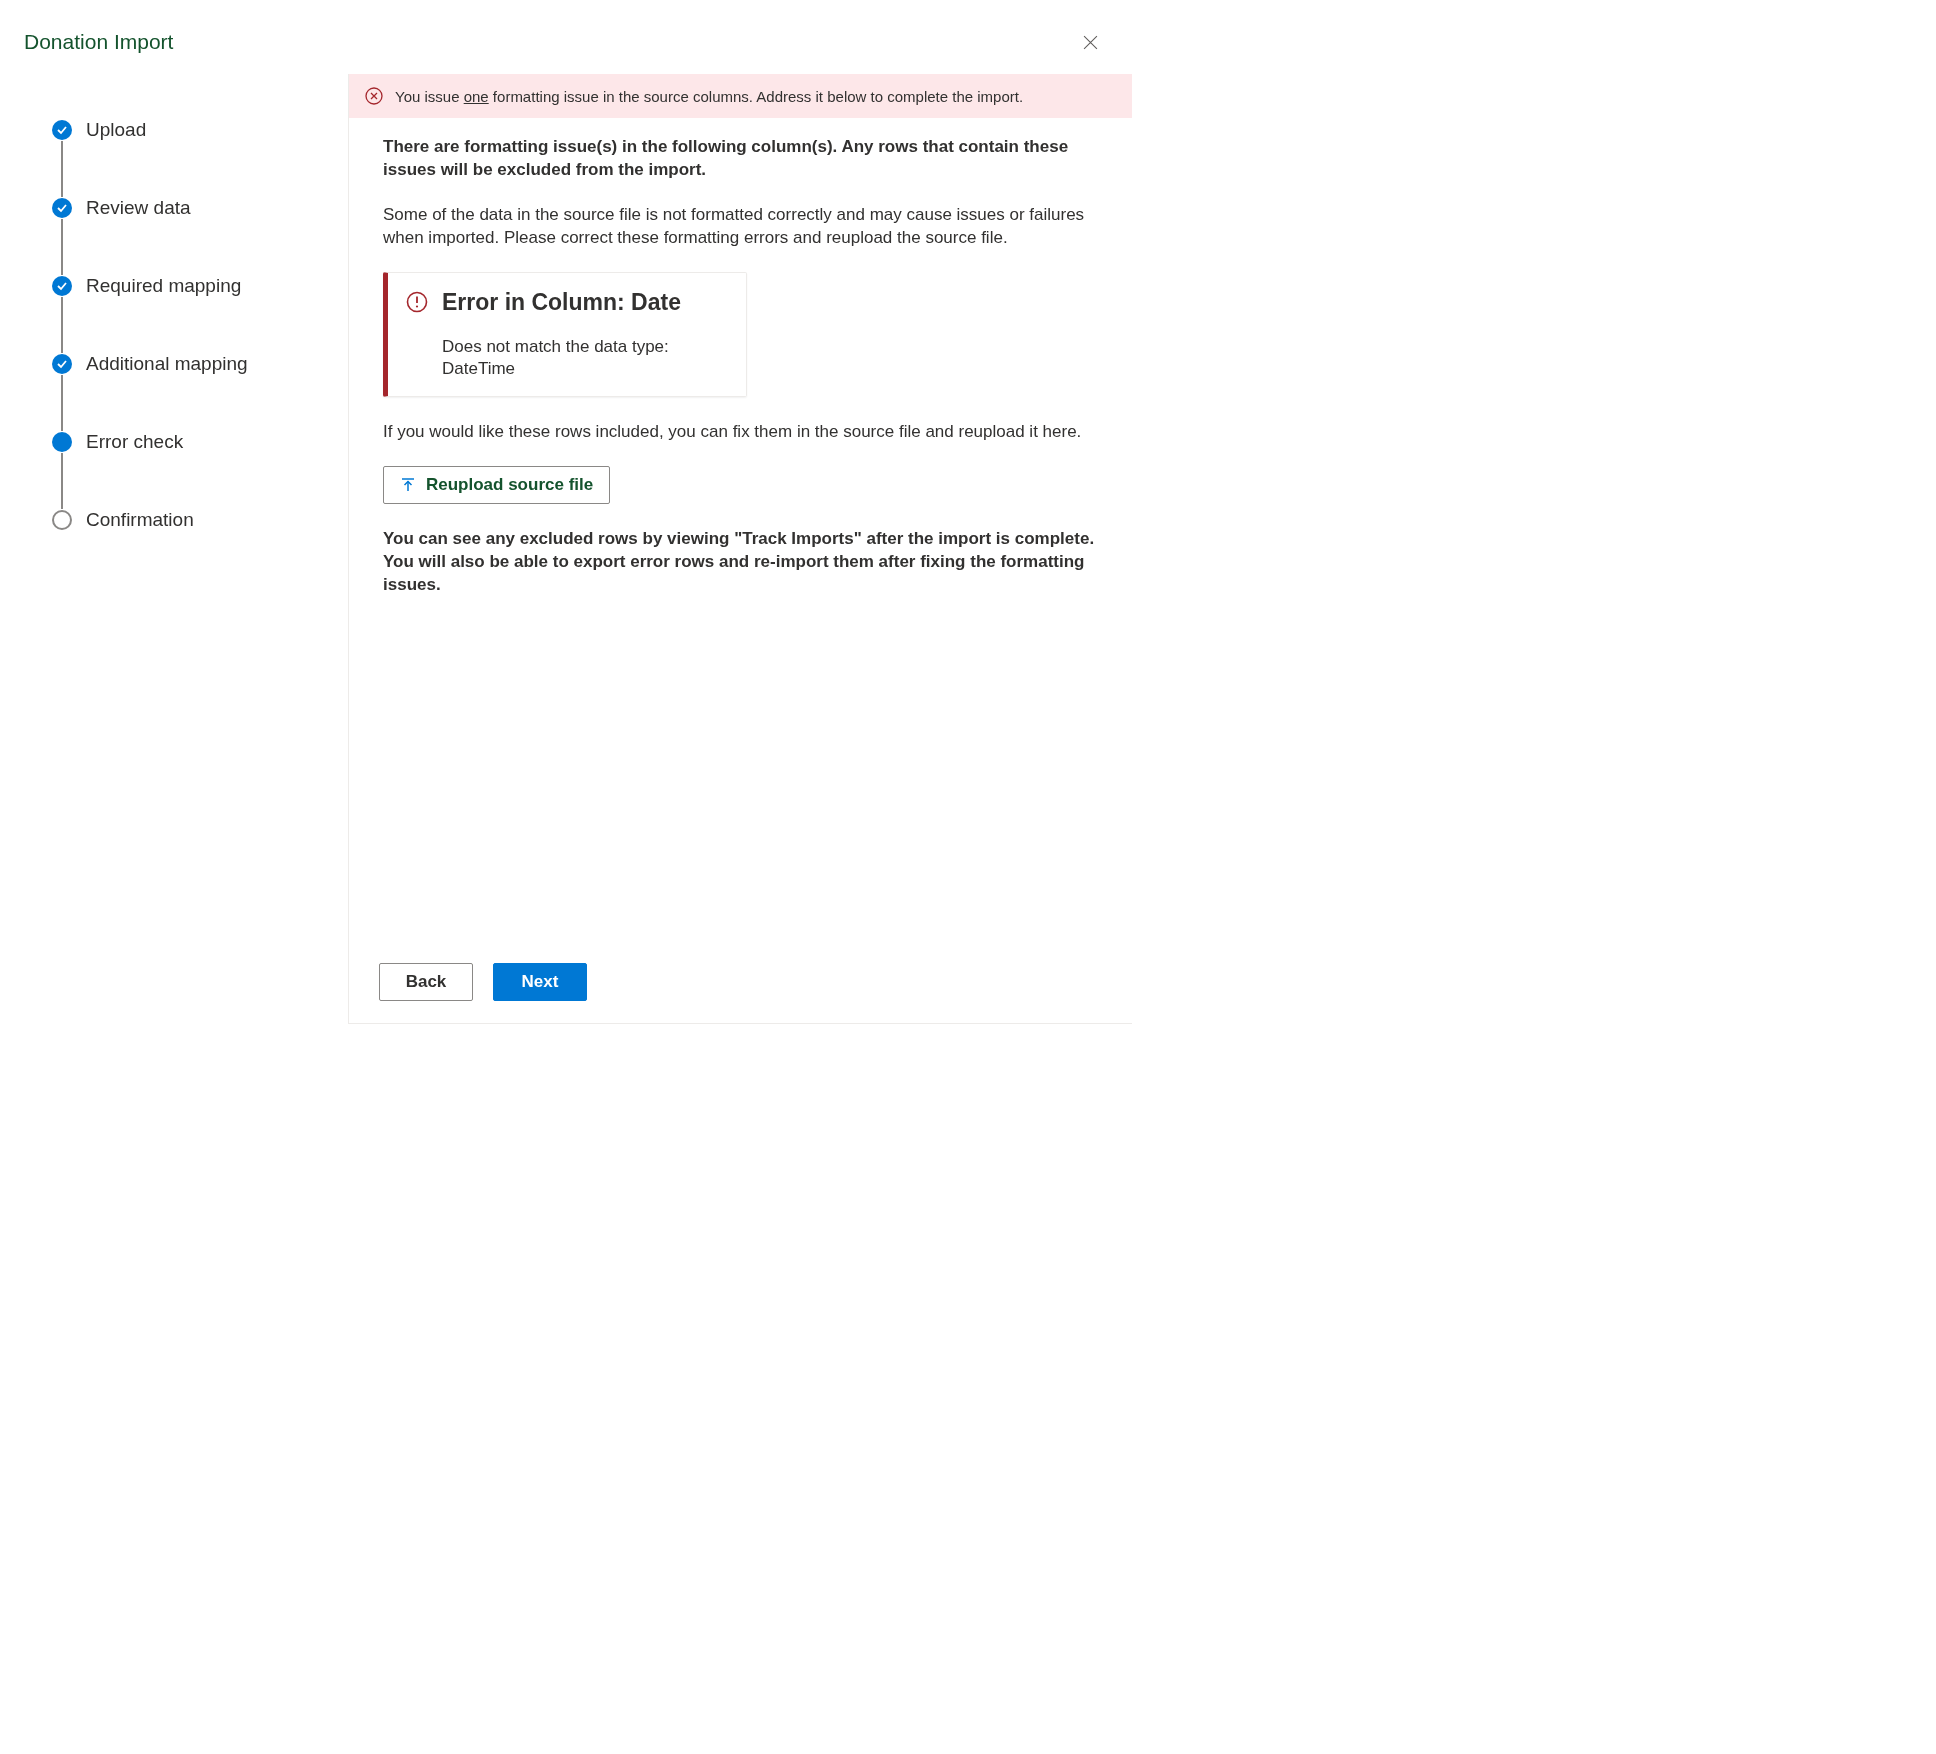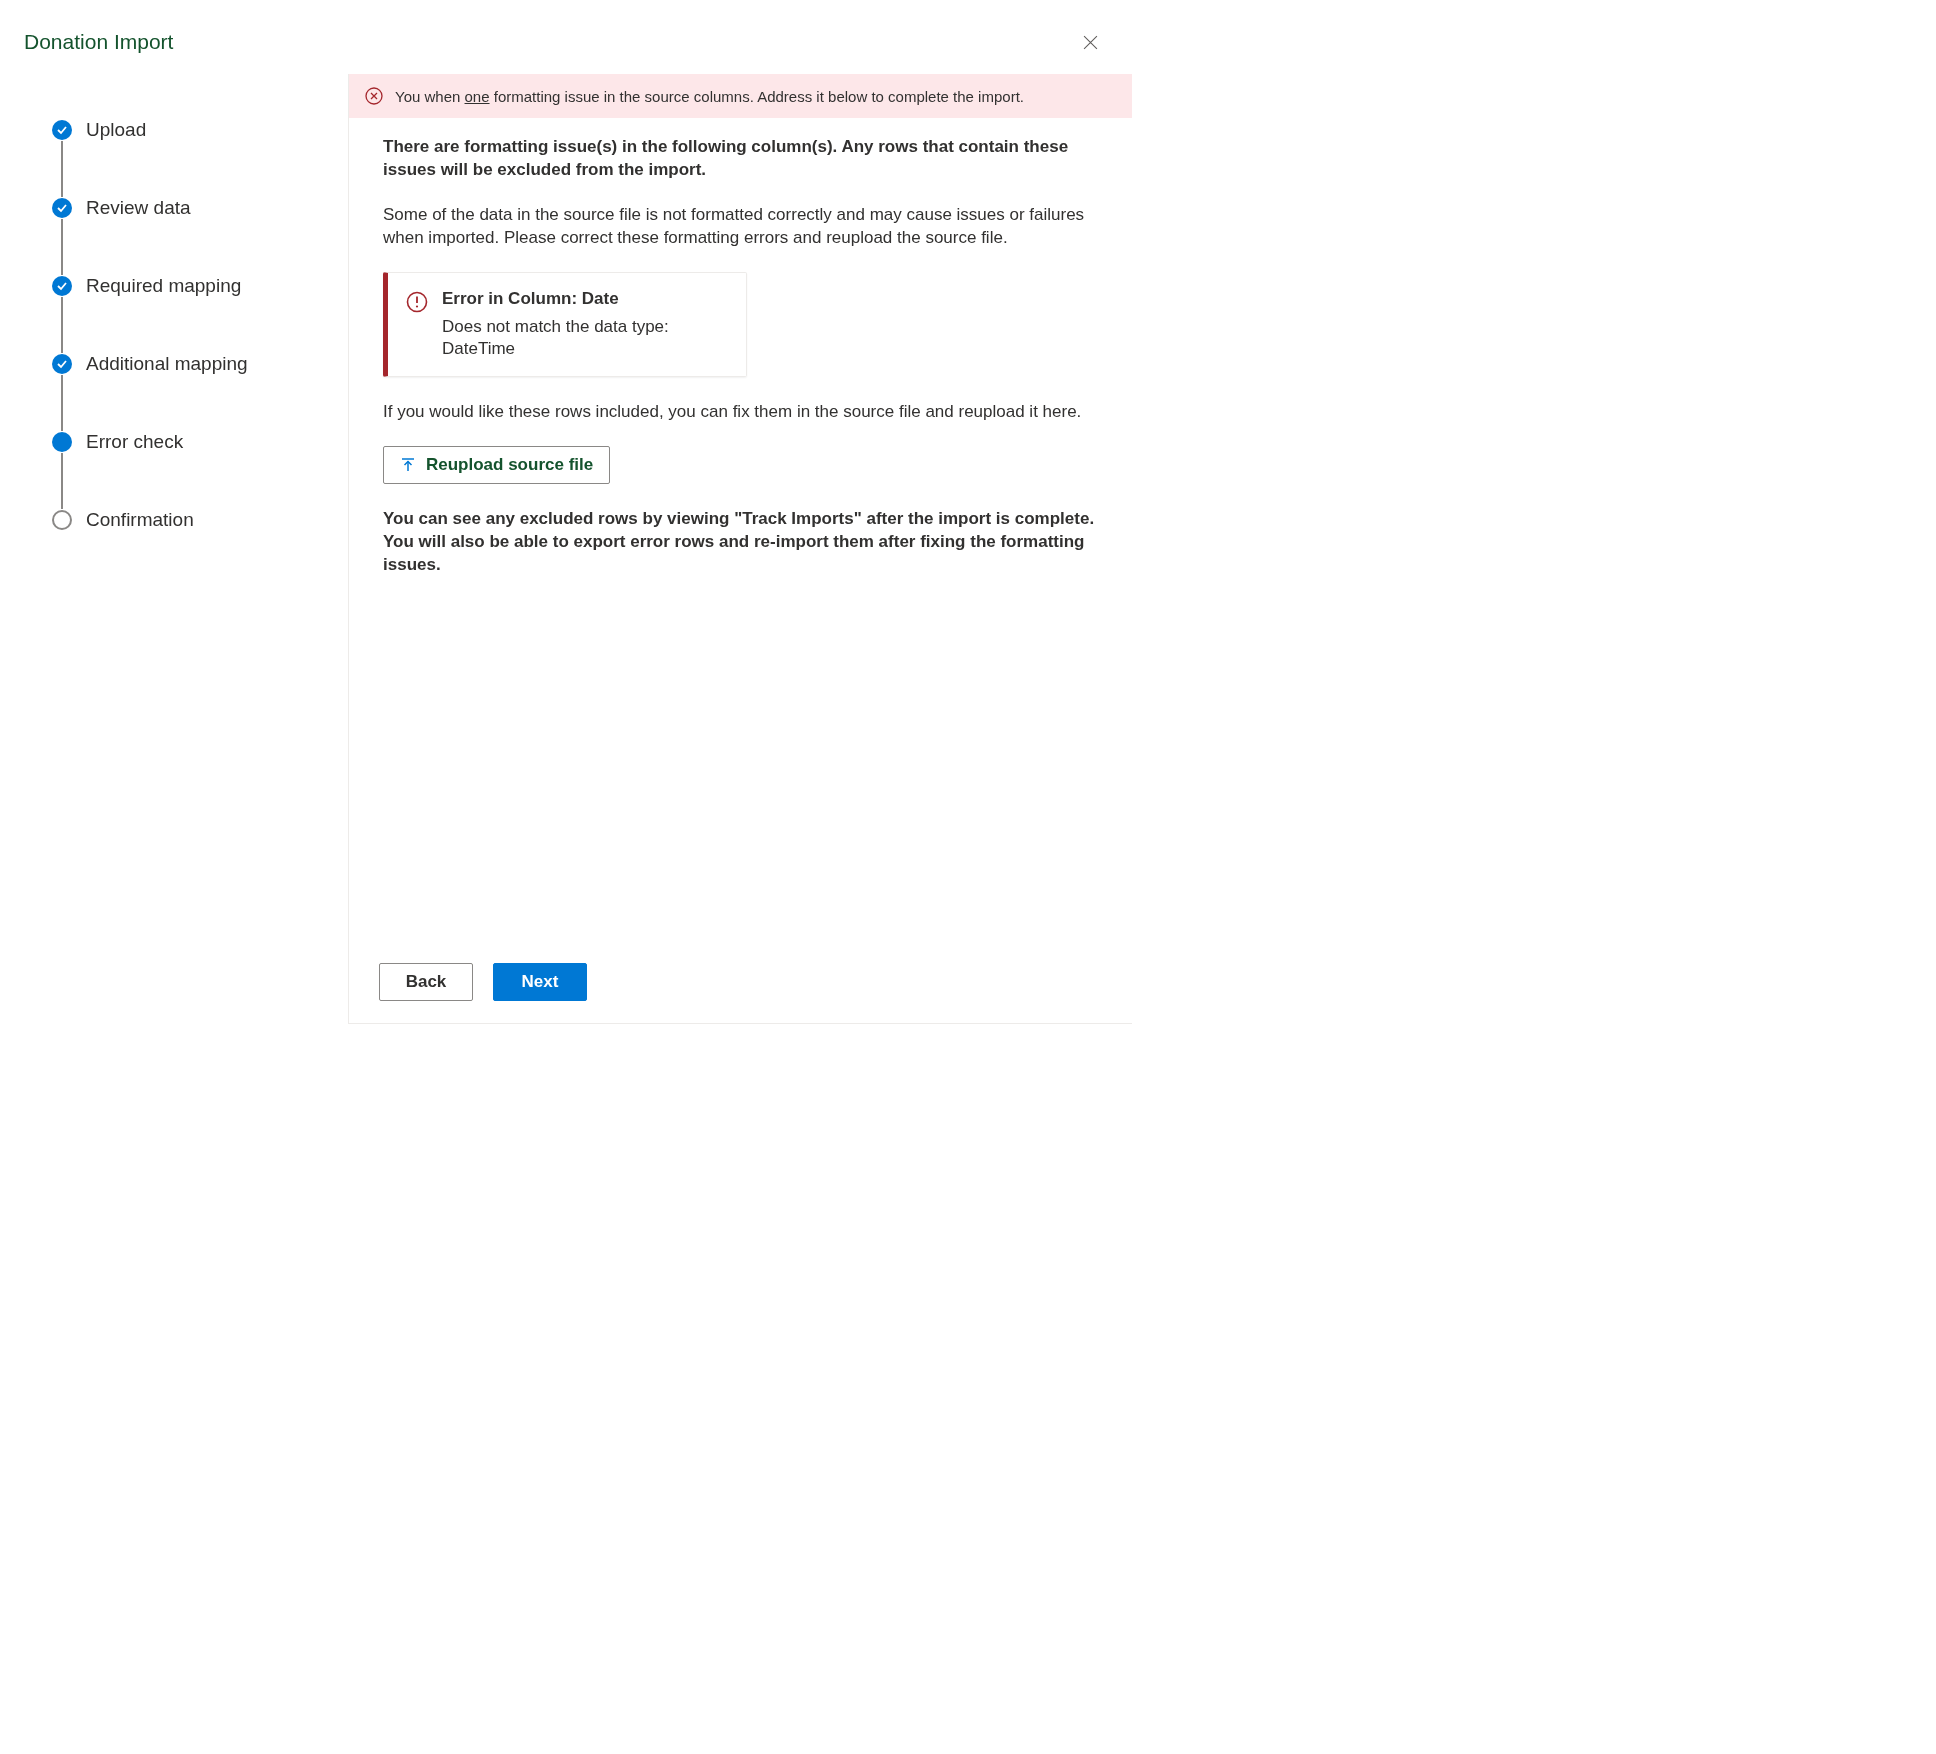--- a/index.html
+++ b/index.html
@@ -132,23 +132,23 @@
   display: flex;
   gap: 14px;
   width: 364px;
   margin-bottom: 24px;
 }
 .error-card-icon {
   flex-shrink: 0;
   margin-top: 2px;
 }
 .error-card-title {
-  font-size: 17px;
+  font-size: 23px;
   font-weight: 600;
-  margin-bottom: 7px;
+  margin-bottom: 20px;
 }
 .error-card-desc {
   font-size: 17px;
   color: #323130;
   line-height: 1.3;
 }
 .reupload-btn {
   border: 1px solid #8a8886;
   background: #fff;
   padding: 8px 16px;
@@ -255,21 +255,21 @@
       </div>
     </div>
 
     <div class="main">
       <div class="alert-banner">
         <svg width="18" height="18" viewBox="0 0 18 18">
             <circle cx="9" cy="9" r="8" stroke="#a4262c" stroke-width="1.3" fill="none"></circle>
             <path d="M6 6 L12 12 M12 6 L6 12" stroke="#a4262c" stroke-width="1.3"></path>
           </svg>
         <span class="text">
-          <span>You when </span><span class="underline">one</span><span> formatting issue in the source columns. Address it below to complete the import.</span>
+          <span>You issue </span><span class="underline">one</span><span> formatting issue in the source columns. Address it below to complete the import.</span>
         </span>
       </div>
 
       <div class="content">
         <p class="para bold">There are formatting issue(s) in the following column(s). Any rows that contain these issues will be excluded from the import.</p>
         <p class="para">Some of the data in the source file is not formatted correctly and may cause issues or failures when imported. Please correct these formatting errors and reupload the source file.</p>
 
         <div class="error-card">
           <div class="error-card-icon">
             <svg width="22" height="22" viewBox="0 0 22 22">

